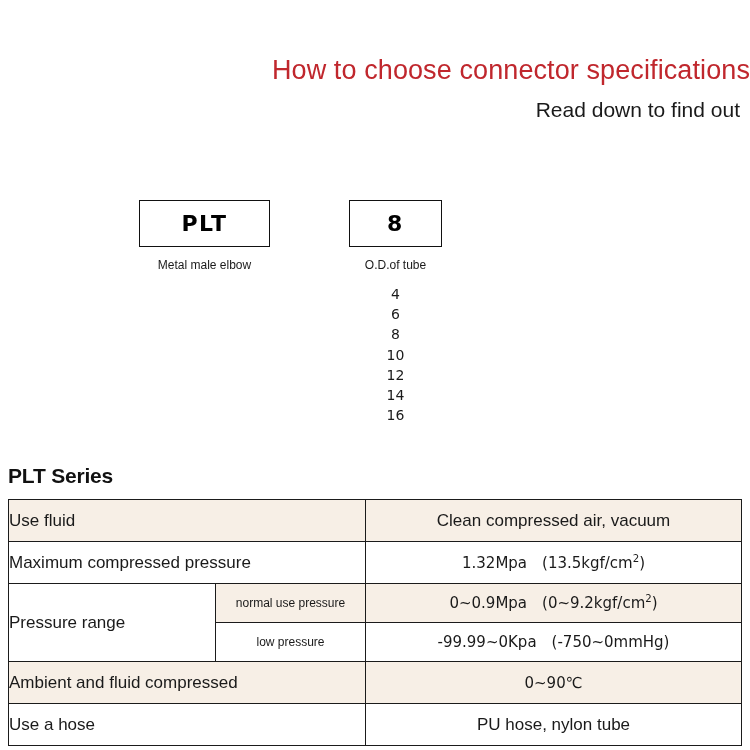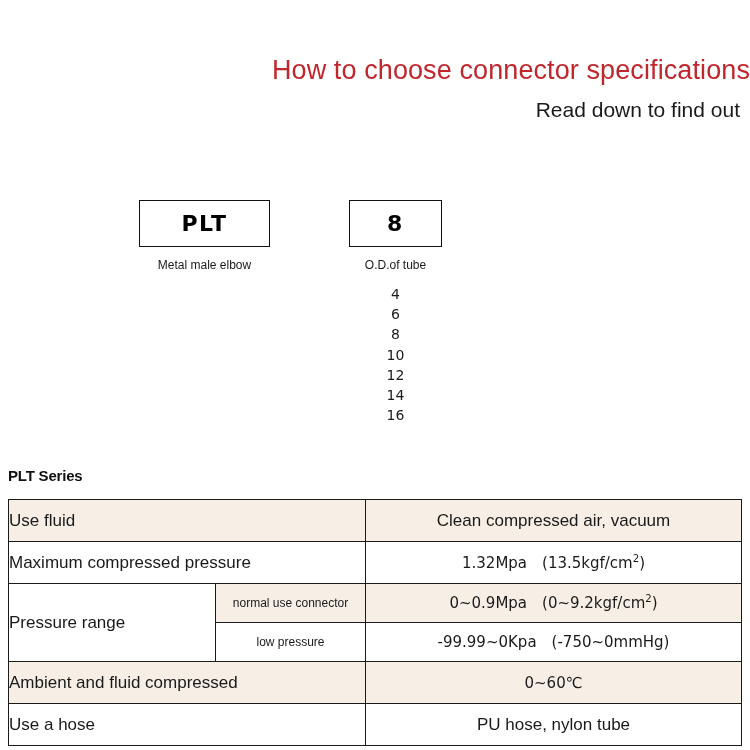--- a/index.html
+++ b/index.html
@@ -95,21 +95,21 @@
     color: #1a1a1a;
     font-family: "DejaVu Sans", sans-serif;
     white-space: nowrap;
   }
 
   
   .series-heading {
     position: absolute;
     left: 8px;
     top: 466px;
-    font-size: 15px;
+    font-size: 21px;
     font-weight: 700;
     color: #111;
     letter-spacing: -0.2px;
     line-height: 20px;
     font-family: "Liberation Sans", sans-serif;
   }
 
   
   .spec-table {
     position: absolute;
@@ -221,42 +221,42 @@
       <td class="plain r-tall">
         <div class="value-text">1.32Mpa (13.5kgf/cm<sup>2</sup>)</div>
       </td>
     </tr>
 
     <tr>
       <td class="plain cell-pad-left" rowspan="2">
         <span class="label-text">Pressure range</span>
       </td>
       <td class="tint r-sub">
-        <div class="sub-label">normal use connector</div>
+        <div class="sub-label">normal use pressure</div>
       </td>
       <td class="tint r-sub">
         <div class="value-text">0~0.9Mpa (0~9.2kgf/cm<sup>2</sup>)</div>
       </td>
     </tr>
 
     <tr>
       <td class="plain r-sub">
         <div class="sub-label">low pressure</div>
       </td>
       <td class="plain r-sub">
         <div class="value-text">-99.99~0Kpa (-750~0mmHg)</div>
       </td>
     </tr>
 
     <tr>
       <td class="tint cell-pad-left r-tall" colspan="2">
         <span class="label-text">Ambient and fluid compressed</span>
       </td>
       <td class="tint r-tall">
-        <div class="value-text">0~60℃</div>
+        <div class="value-text">0~90℃</div>
       </td>
     </tr>
 
     <tr>
       <td class="plain cell-pad-left r-tall" colspan="2">
         <span class="label-text">Use a hose</span>
       </td>
       <td class="plain r-tall">
         <div class="value-text big">PU hose, nylon tube</div>
       </td>

